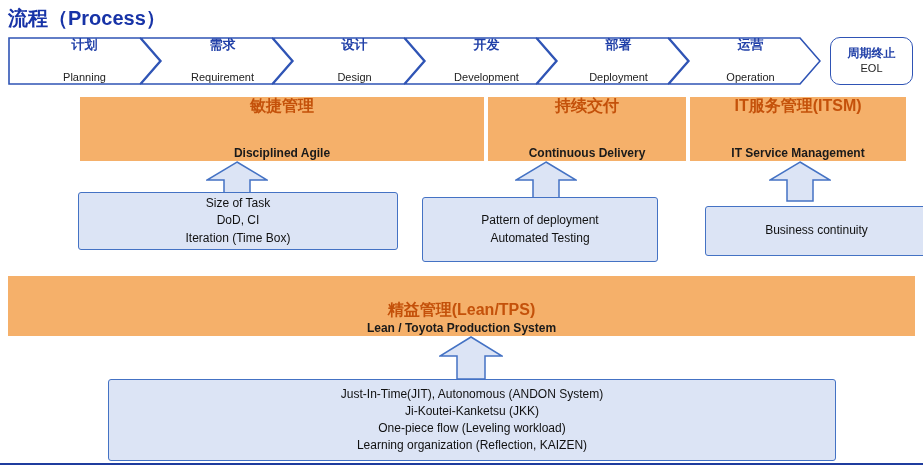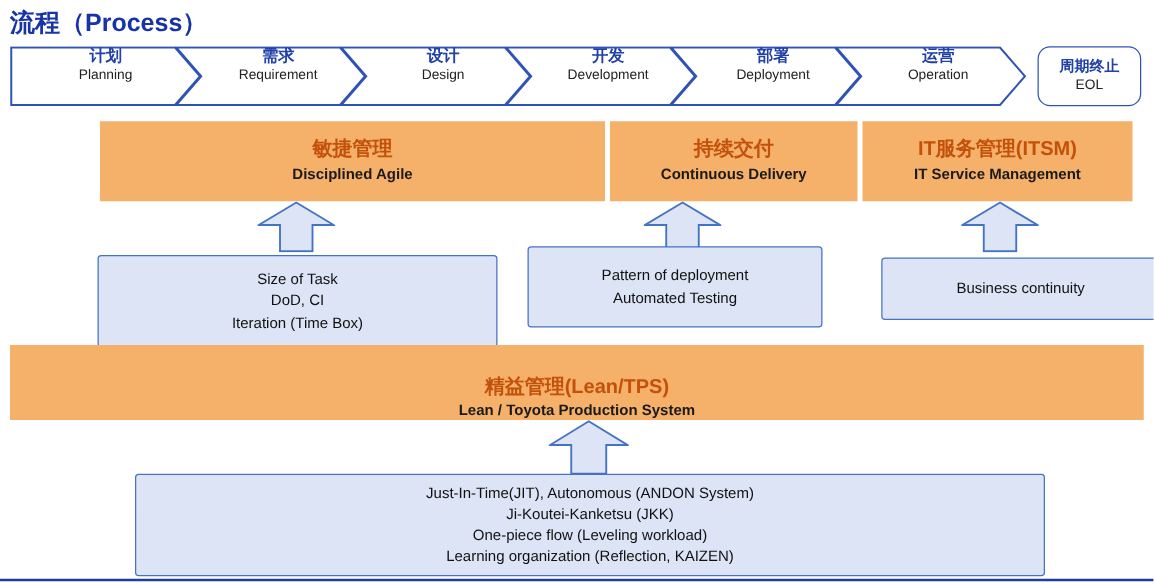--- a/index.html
+++ b/index.html
@@ -8,34 +8,34 @@
     font-family:"Liberation Sans",sans-serif;overflow:hidden;
   }
   .page-title{
     position:absolute;left:8px;top:5px;font-size:20px;font-weight:bold;color:#1733a7;
   }
   
   .chevron{position:absolute;top:37px;width:153px;height:48px;}
   .chevron svg{position:absolute;left:0;top:0;}
   .chevron .txt{
     position:absolute;left:0;top:0;right:0;bottom:0;
-    display:flex;flex-direction:column;align-items:center;justify-content:flex-start;
+    display:flex;flex-direction:column;align-items:center;justify-content:space-between;
   }
   .chevron.notched .txt{padding-left:12px;}
   .zh{font-size:13px;font-weight:bold;color:#2140a8;line-height:1.2;}
   .en{font-size:11px;color:#222;line-height:1.25;margin-top:1px;}
   .eol{
     position:absolute;left:830px;top:37px;width:83px;height:48px;box-sizing:border-box;
     background:#fff;border:1.6px solid #2f54b5;border-radius:10px;
     display:flex;flex-direction:column;align-items:center;justify-content:center;
   }
   
   .band{
     position:absolute;top:97px;height:64px;background:#f5b06a;
-    display:flex;flex-direction:column;align-items:center;justify-content:center;gap:3px;
+    display:flex;flex-direction:column;align-items:center;justify-content:space-between;gap:3px;
   }
   .band-zh{font-size:16px;font-weight:bold;color:#c4510a;line-height:1.15;}
   .band-en{font-size:12px;font-weight:bold;color:#1a1a1a;line-height:1.15;}
   .lean-band{
     position:absolute;left:8px;top:276px;width:907px;height:60px;background:#f5b06a;
     display:flex;flex-direction:column;align-items:center;justify-content:flex-end;gap:3px;
   }
   
   .bluebox{
     position:absolute;box-sizing:border-box;background:#dce4f5;border:1.5px solid #4472c4;border-radius:3px;
@@ -133,21 +133,21 @@
   <svg class="uparrow" style="left:206px;top:161px" width="62" height="41" viewBox="0 0 62 41">
     <polygon points="31,1 61,19 44,19 44,40 18,40 18,19 1,19" fill="#dce4f5" stroke="#4472c4" stroke-width="1.5"></polygon>
   </svg>
   <svg class="uparrow" style="left:515px;top:161px" width="62" height="41" viewBox="0 0 62 41">
     <polygon points="31,1 61,19 44,19 44,40 18,40 18,19 1,19" fill="#dce4f5" stroke="#4472c4" stroke-width="1.5"></polygon>
   </svg>
   <svg class="uparrow" style="left:769px;top:161px" width="62" height="41" viewBox="0 0 62 41">
     <polygon points="31,1 61,19 44,19 44,40 18,40 18,19 1,19" fill="#dce4f5" stroke="#4472c4" stroke-width="1.5"></polygon>
   </svg>
 
-  <div class="bluebox" style="left:78px;top:204px;width:320px;height:74px">
+  <div class="bluebox" style="left:78px;top:192px;width:320px;height:58px">
     <div>Size of Task</div>
     <div>DoD, CI</div>
     <div>Iteration (Time Box)</div>
   </div>
   <div class="bluebox" style="left:422px;top:197px;width:236px;height:65px">
     <div>Pattern of deployment</div>
     <div>Automated Testing</div>
   </div>
   <div class="bluebox" style="left:705px;top:206px;width:223px;height:50px">
     <div>Business continuity</div>

